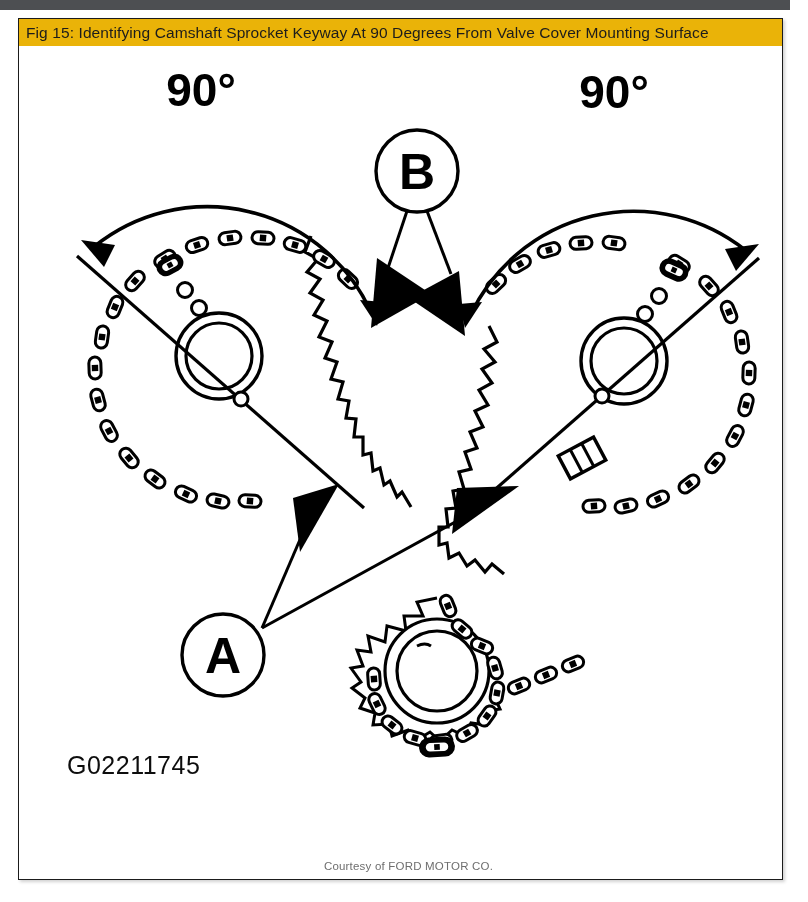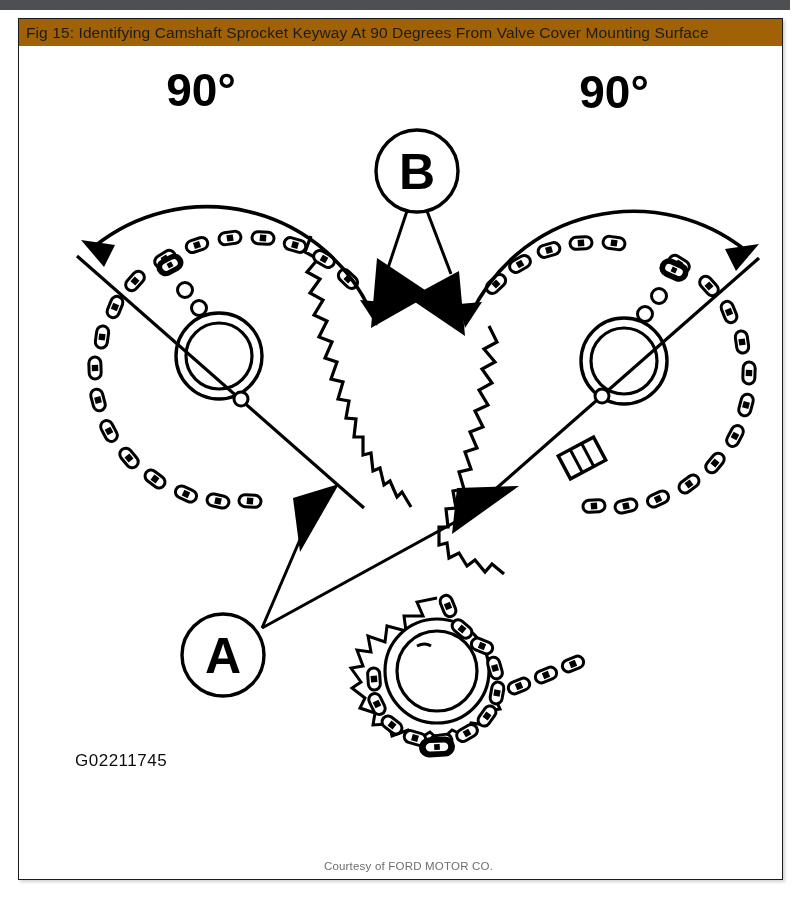--- a/index.html
+++ b/index.html
@@ -34,21 +34,21 @@
     background: #ffffff;
     box-sizing: border-box;
     box-shadow: 2px 2px 3px rgba(0,0,0,0.18);
   }
   #figure-caption {
     position: absolute;
     left: 0; top: 0;
     width: 100%;
     height: 27px;
     line-height: 27px;
-    background: #a16207;
+    background: #eab308;
     color: #1c1c1c;
     font-size: 15.5px;
     padding-left: 7px;
     box-sizing: border-box;
     white-space: nowrap;
     overflow: hidden;
     letter-spacing: 0.1px;
   }
   #diagram-area {
     position: absolute;
@@ -56,23 +56,23 @@
     top: 27px;
     width: 100%;
     height: 835px;
   }
   #diagram-svg {
     position: absolute;
     left: 0; top: 0;
   }
   #part-number {
     position: absolute;
-    left: 56px;
+    left: 48px;
     top: 705px;
-    font-size: 17px;
+    font-size: 25px;
     color: #0d0d0d;
     letter-spacing: 0.5px;
     font-family: "Liberation Sans", sans-serif;
   }
   #courtesy-note {
     position: absolute;
     left: 8px;
     top: 814px;
     width: 100%;
     text-align: center;

